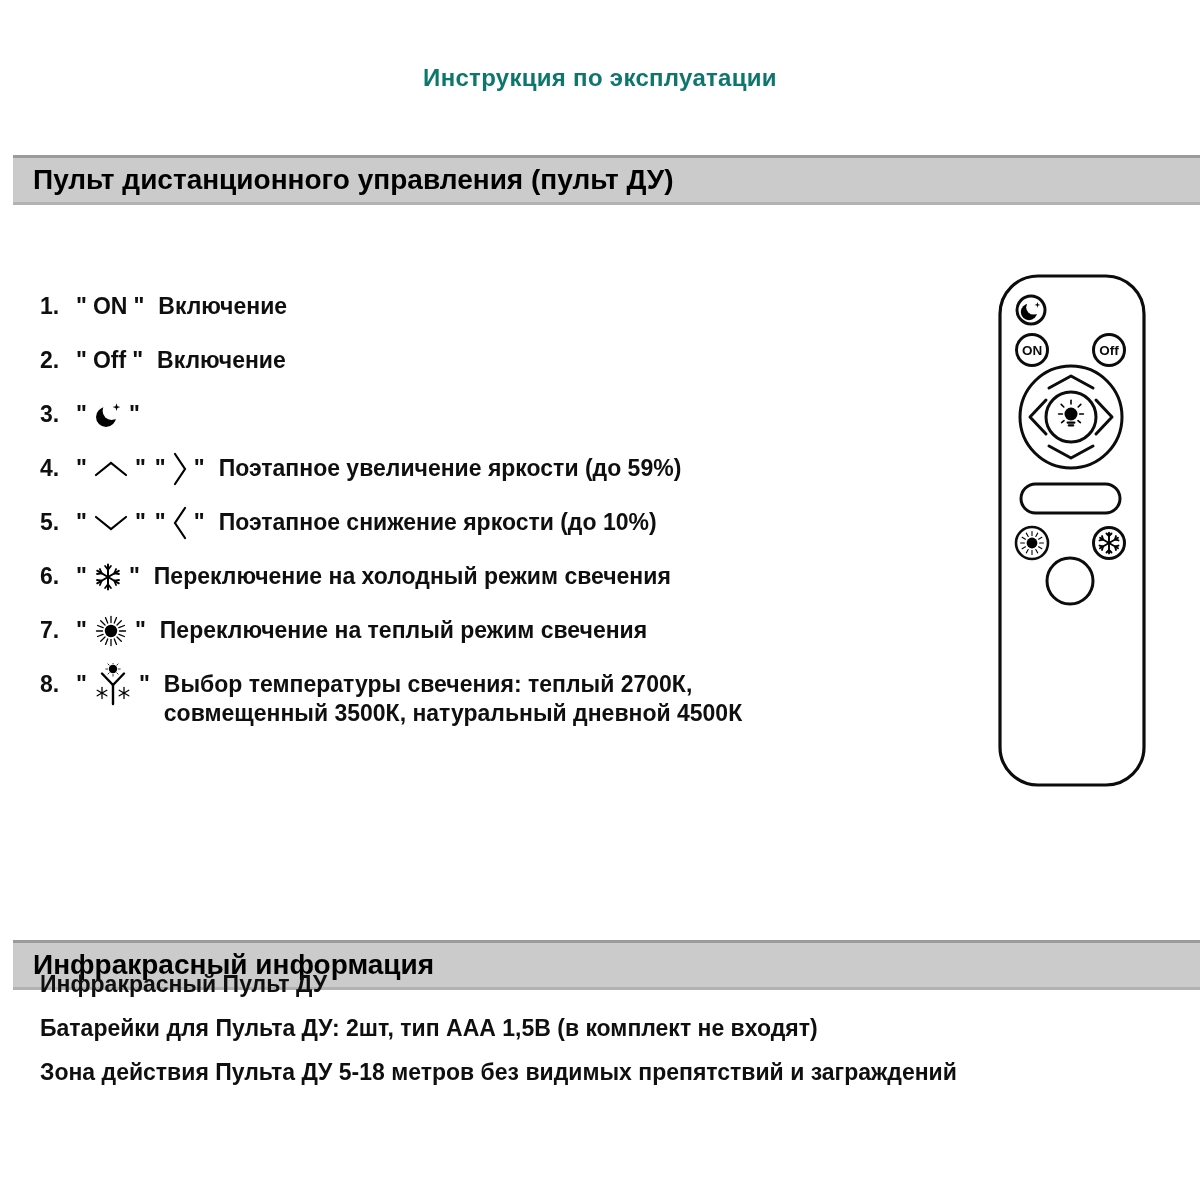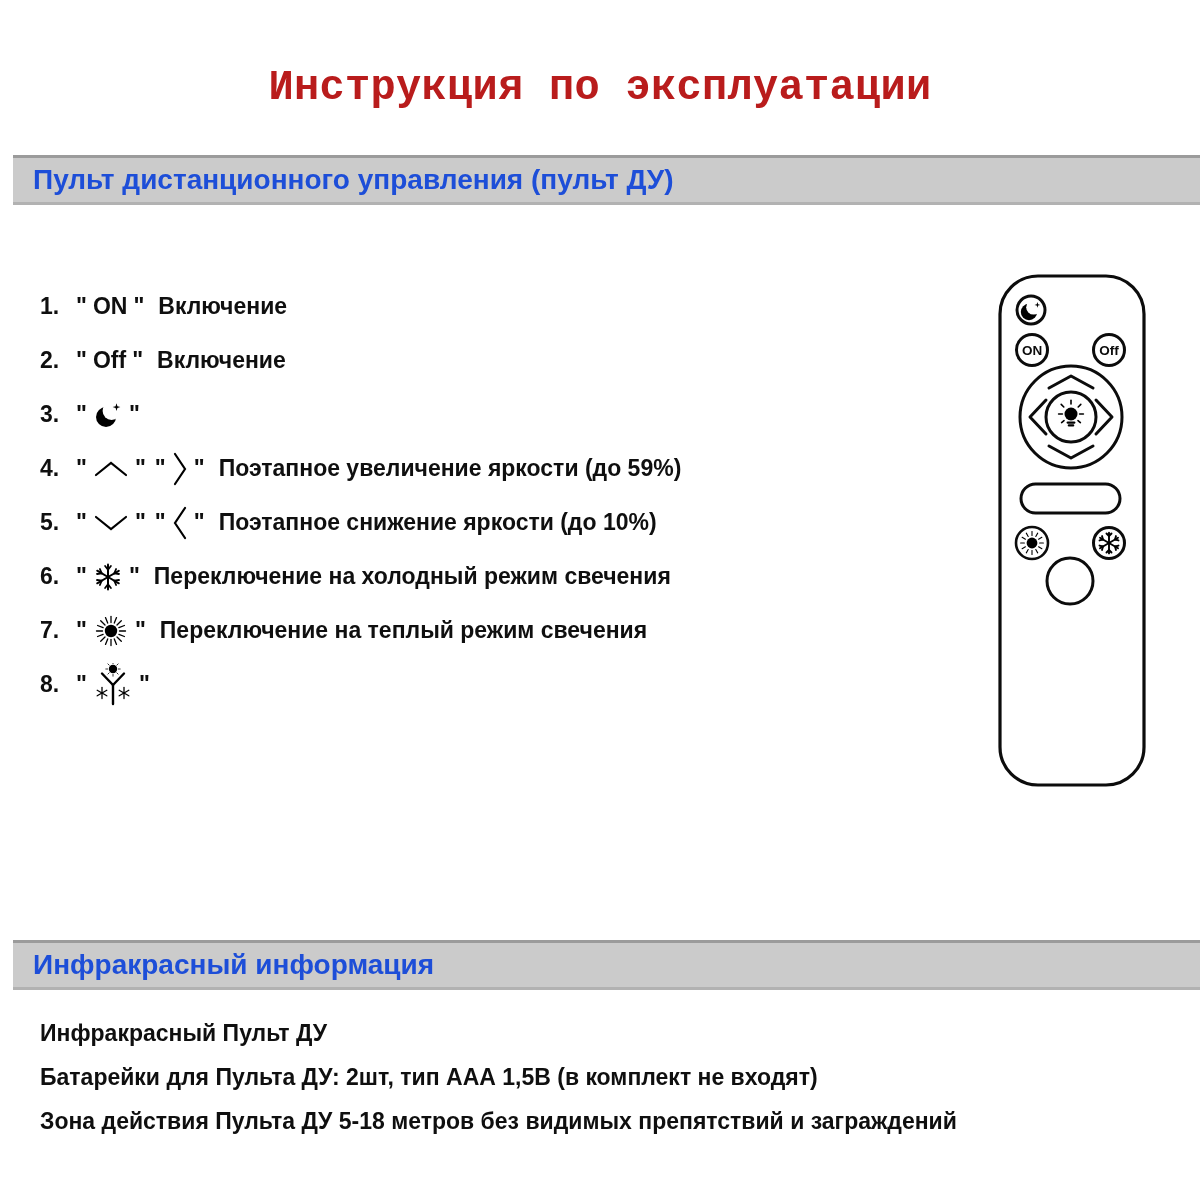--- a/index.html
+++ b/index.html
@@ -3,43 +3,43 @@
 <meta charset="utf-8">
 <style>
   html,body{margin:0;padding:0;}
   body{
     width:1200px;height:1200px;position:relative;background:#ffffff;
     font-family:"Liberation Sans", sans-serif;color:#111;overflow:hidden;
     -webkit-font-smoothing:antialiased;
   }
   .page-title{
     position:absolute;top:64px;left:0;width:1200px;text-align:center;
-    font-size:42px;font-weight:700;letter-spacing:.3px;color:#b91c1c;font-family:Liberation Mono, monospace;
+    font-size:24px;font-weight:700;letter-spacing:.3px;color:#0f766e;
   }
   .section-bar{
     position:absolute;left:13px;right:0;height:50px;box-sizing:border-box;
     background:#cbcbcb;border-top:3px solid #9b9b9b;border-bottom:3px solid #b2b2b2;
     display:flex;align-items:center;padding-left:20px;
-    font-size:28px;font-weight:700;color:#1d4ed8;
+    font-size:28px;font-weight:700;color:#000000;
   }
   .bar-remote{top:155px;}
   .bar-tech{top:940px;}
   .instruction-list{
     position:absolute;left:40px;top:292px;display:flex;flex-direction:column;gap:25px;
     font-size:23px;font-weight:700;color:#0f0f0f;
   }
   .li{display:flex;align-items:flex-start;line-height:29px;}
   .num{width:36px;flex:none;}
   .sym{display:inline-flex;align-items:center;height:29px;gap:9px;margin-right:14px;flex:none;}
   .symgrp{display:inline-flex;align-items:center;gap:6px;}
   .symicon{display:inline-flex;align-items:center;}
   .symicon svg{display:block;}
   .desc{display:inline-block;}
   .tech-block{
-    position:absolute;left:40px;top:1019px;display:flex;flex-direction:column;gap:16px;
+    position:absolute;left:40px;top:970px;display:flex;flex-direction:column;gap:16px;
     font-size:23px;font-weight:700;line-height:28px;color:#0f0f0f;
   }
   .remote-wrap{position:absolute;left:998px;top:274px;width:148px;height:514px;}
   .remote-wrap svg{display:block;}
   .svg-btn-label{font-family:"Liberation Sans", sans-serif;font-weight:700;font-size:13.5px;}
 </style>
 </head>
 <body>
 
 <div class="page-title">Инструкция по эксплуатации</div>
@@ -227,20 +227,21 @@
               <line x1="31.0" y1="30.0" x2="35.8" y2="27.3" stroke="#000" stroke-width="1.3" stroke-linecap="round"></line>
               <line x1="31.0" y1="30.0" x2="35.8" y2="32.8" stroke="#000" stroke-width="1.3" stroke-linecap="round"></line>
               <line x1="31.0" y1="30.0" x2="31.0" y2="35.5" stroke="#000" stroke-width="1.3" stroke-linecap="round"></line>
               <line x1="31.0" y1="30.0" x2="26.2" y2="32.8" stroke="#000" stroke-width="1.3" stroke-linecap="round"></line>
               <line x1="31.0" y1="30.0" x2="26.2" y2="27.3" stroke="#000" stroke-width="1.3" stroke-linecap="round"></line>
             </svg>
           </span>
           <span class="q">"</span>
         </span>
       </span>
+      <span class="desc">Выбор температуры свечения: теплый 2700К,<br>совмещенный 3500К, натуральный дневной 4500К</span>
     </div>
   </div>
 
 <div class="remote-wrap">
   <svg width="148" height="514" viewBox="0 0 148 514">
 
     <rect x="2" y="2" width="144" height="509" rx="38" fill="#ffffff" stroke="#0c0c0c" stroke-width="3.2"></rect>
 
     <g>
       <circle cx="33" cy="36" r="14" fill="#ffffff" stroke="#0c0c0c" stroke-width="3"></circle>

